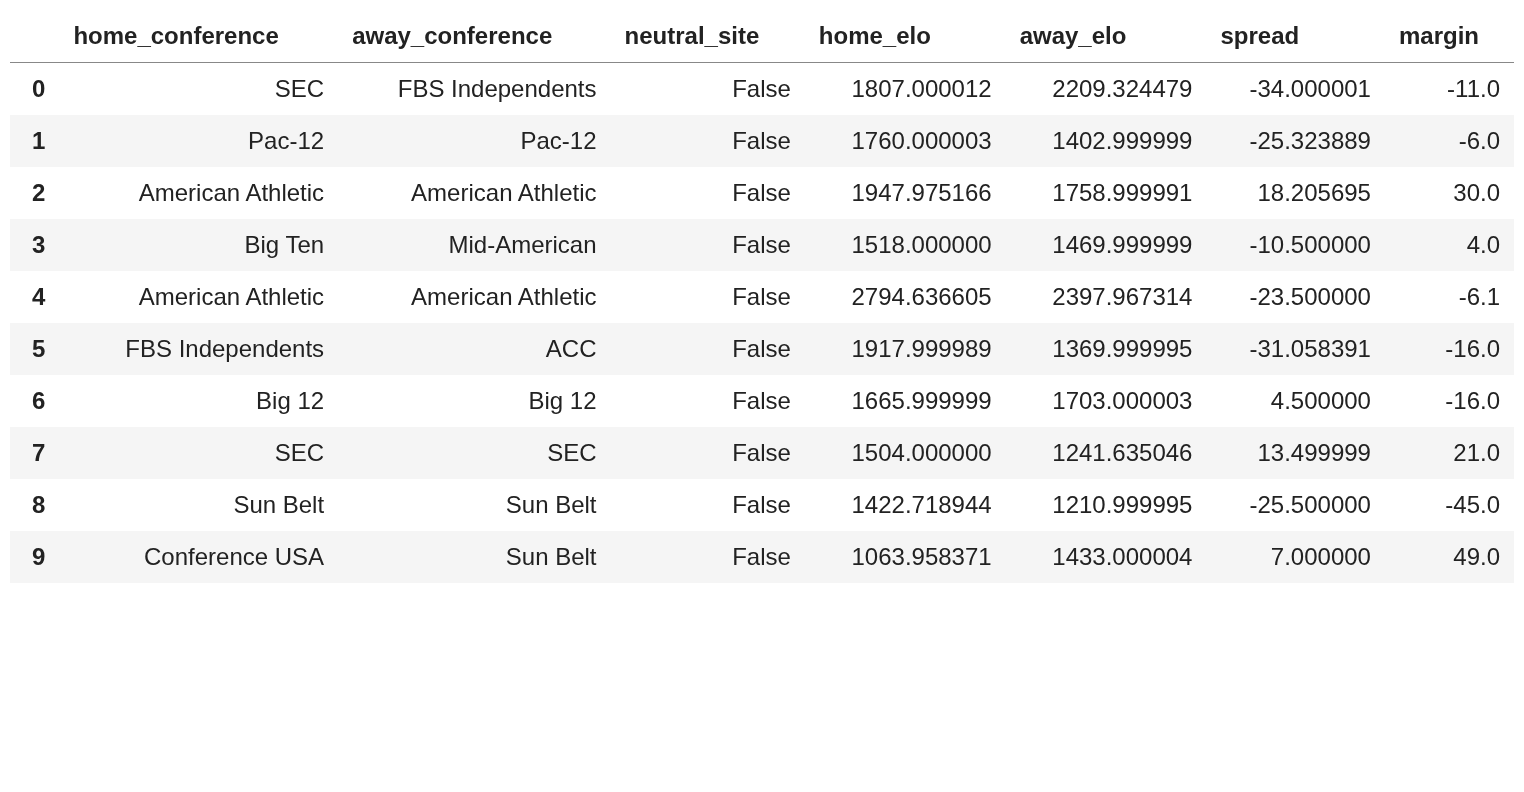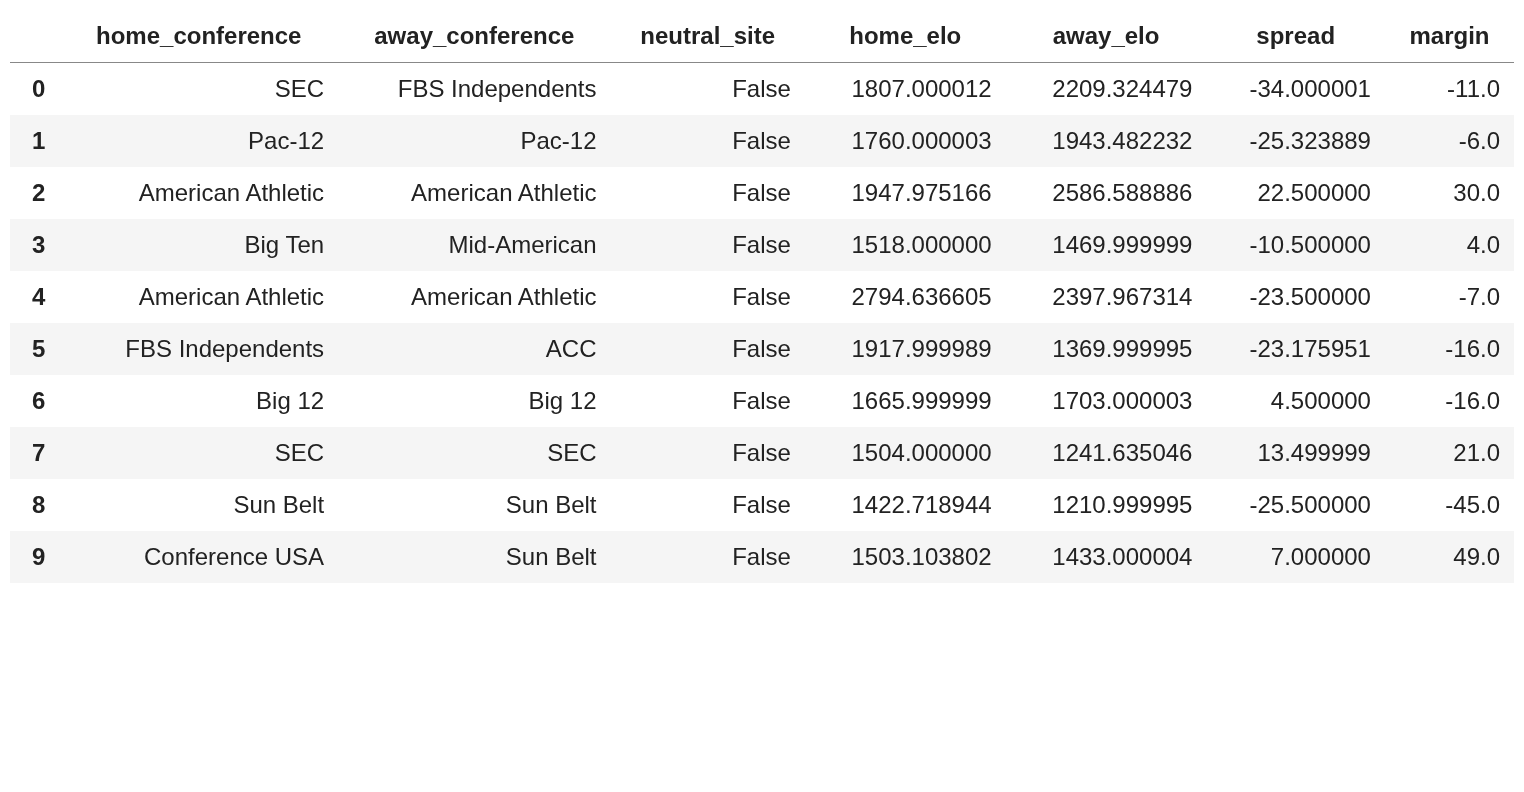--- a/index.html
+++ b/index.html
@@ -12,21 +12,21 @@
       font-size: 24px;
       color: #222;
       background: #fff;
       padding: 10px;
     }
     table {
       border-collapse: collapse;
       width: 100%;
     }
     thead th {
-      text-align: center;
+      text-align: left;
       font-weight: 700;
       padding: 12px 14px;
       border-bottom: 1px solid #888;
       white-space: nowrap;
     }
     thead th.idx-col {
       text-align: right;
     }
     tbody td, tbody th {
       padding: 12px 14px;
@@ -74,62 +74,62 @@
       <td>2209.324479</td>
       <td>-34.000001</td>
       <td>-11.0</td>
     </tr>
     <tr>
       <th class="row-idx">1</th>
       <td>Pac-12</td>
       <td>Pac-12</td>
       <td>False</td>
       <td>1760.000003</td>
-      <td>1943.482232</td>
+      <td>1402.999999</td>
       <td>-25.323889</td>
       <td>-6.0</td>
     </tr>
     <tr>
       <th class="row-idx">2</th>
       <td>American Athletic</td>
       <td>American Athletic</td>
       <td>False</td>
       <td>1947.975166</td>
-      <td>2586.588886</td>
-      <td>22.500000</td>
+      <td>1758.999991</td>
+      <td>18.205695</td>
       <td>30.0</td>
     </tr>
     <tr>
       <th class="row-idx">3</th>
       <td>Big Ten</td>
       <td>Mid-American</td>
       <td>False</td>
       <td>1518.000000</td>
       <td>1469.999999</td>
       <td>-10.500000</td>
       <td>4.0</td>
     </tr>
     <tr>
       <th class="row-idx">4</th>
       <td>American Athletic</td>
       <td>American Athletic</td>
       <td>False</td>
       <td>2794.636605</td>
       <td>2397.967314</td>
       <td>-23.500000</td>
-      <td>-7.0</td>
+      <td>-6.1</td>
     </tr>
     <tr>
       <th class="row-idx">5</th>
       <td>FBS Independents</td>
       <td>ACC</td>
       <td>False</td>
       <td>1917.999989</td>
       <td>1369.999995</td>
-      <td>-23.175951</td>
+      <td>-31.058391</td>
       <td>-16.0</td>
     </tr>
     <tr>
       <th class="row-idx">6</th>
       <td>Big 12</td>
       <td>Big 12</td>
       <td>False</td>
       <td>1665.999999</td>
       <td>1703.000003</td>
       <td>4.500000</td>
@@ -153,19 +153,19 @@
       <td>1422.718944</td>
       <td>1210.999995</td>
       <td>-25.500000</td>
       <td>-45.0</td>
     </tr>
     <tr>
       <th class="row-idx">9</th>
       <td>Conference USA</td>
       <td>Sun Belt</td>
       <td>False</td>
-      <td>1503.103802</td>
+      <td>1063.958371</td>
       <td>1433.000004</td>
       <td>7.000000</td>
       <td>49.0</td>
     </tr>
   </tbody>
 </table>
 
 </body></html>

